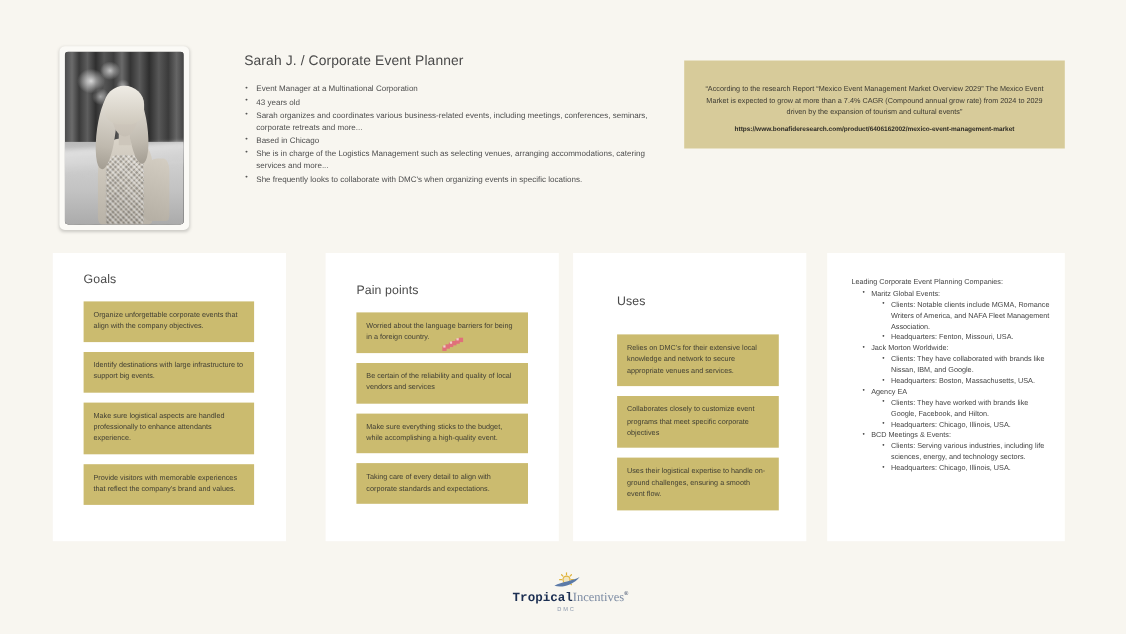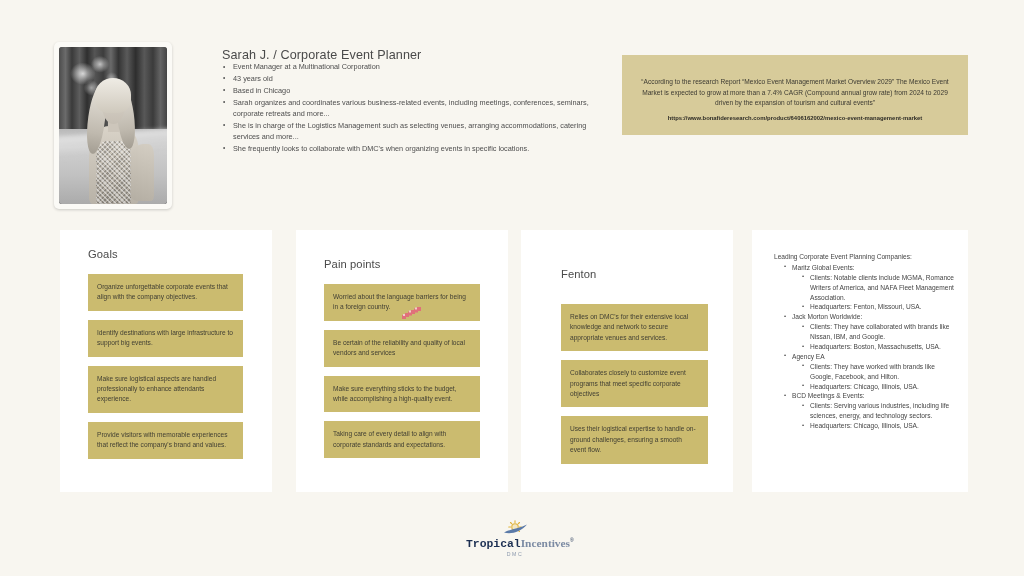--- a/index.html
+++ b/index.html
@@ -104,20 +104,21 @@
   #bio {
     position: absolute;
     left: 222px;
     top: 48px;
     width: 380px;
   }
   #bio-title {
     font-size: 12.6px;
     color: #4a4a4a;
     letter-spacing: 0.1px;
+    margin-bottom: 14px;
   }
   .bio-list { list-style: none; margin: 0; padding: 0; }
   .bio-list li {
     position: relative;
     padding-left: 11px;
     font-size: 7.3px;
     line-height: 1.48;
     color: #4d4d4d;
     margin-bottom: 1.2px;
   }
@@ -160,21 +161,21 @@
   }
 
   
   .panel {
     position: absolute;
     top: 230px;
     height: 262px;
     background: #ffffff;
     box-sizing: border-box;
   }
-  #panel-goals  { left: 60px;  width: 212px; padding: 18px 18px 16px 28px; }
+  #panel-goals  { left: 48px;  width: 212px; padding: 18px 18px 16px 28px; }
   #panel-pain   { left: 296px; width: 212px; padding: 28px 0 0 28px; }
   #panel-needs  { left: 521px; width: 212px; padding: 38px 18px 0 40px; }
   #panel-companies { left: 752px; width: 216px; padding: 22px 12px 0 22px; }
 
   .panel-title {
     font-size: 11.2px;
     color: #4a4a4a;
     margin-bottom: 14px;
     letter-spacing: 0.1px;
   }
@@ -233,21 +234,21 @@
   #logo-mark {
     width: 28px; height: 17px; margin: 0 auto; position: relative;
   }
   #logo-wordmark {
     font-size: 11.4px;
     line-height: 1;
     white-space: nowrap;
     margin-top: 1px;
   }
   .w-tropical { color: #1c2f52; font-weight: bold; font-family: Liberation Mono, monospace; }
-  .w-incentives { color: #7c8ba3; font-family: "Liberation Serif", serif; font-weight: bold; }
+  .w-incentives { color: #7c8ba3; font-family: "Liberation Serif", serif; }
   .w-reg { font-size: 5px; color: #1c2f52; vertical-align: super; }
   #logo-dmc {
     font-size: 5.2px;
     letter-spacing: 1.6px;
     color: #8c99ad;
     margin-top: 1px;
   }
 </style>
 </head>
 <body>
@@ -266,22 +267,22 @@
     <div class="face"></div>
     <div class="hair-top"></div>
   </div>
 </div>
 
 <div id="bio">
   <div id="bio-title">Sarah J. / Corporate Event Planner</div>
   <ul class="bio-list">
     <li>Event Manager at a Multinational Corporation</li>
     <li>43 years old</li>
+    <li>Sarah organizes and coordinates various business-related events, including meetings, conferences, seminars, corporate retreats and more...</li>
     <li>Based in Chicago</li>
-    <li>Sarah organizes and coordinates various business-related events, including meetings, conferences, seminars, corporate retreats and more...</li>
     <li>She is in charge of the Logistics Management such as selecting venues, arranging accommodations, catering services and more...</li>
     <li>She frequently looks to collaborate with DMC's when organizing events in specific locations.</li>
   </ul>
 </div>
 
 <div id="quote-box">
   <div id="quote-text">“According to the research Report  “Mexico Event Management Market Overview 2029” The Mexico Event Market is expected to grow at more than a 7.4% CAGR (Compound annual grow rate) from 2024 to 2029 driven by the expansion of tourism and cultural events”</div>
   <div id="quote-url">https://www.bonafideresearch.com/product/6406162002/mexico-event-management-market</div>
 </div>
 
@@ -311,21 +312,21 @@
     <rect x="15" y="1" width="4" height="4"></rect>
   </g>
   <g fill="#f3c9cc">
     <rect x="1" y="8" width="2" height="2"></rect>
     <rect x="7" y="4.5" width="2" height="2"></rect>
     <rect x="13" y="1.5" width="2" height="2"></rect>
   </g>
 </svg>
 
 <div class="panel" id="panel-needs">
-  <div class="panel-title">Fenton</div>
+  <div class="panel-title">Uses</div>
   <div class="card">Relies on DMC's for their extensive local knowledge and network to secure appropriate venues and services.</div>
   <div class="card">Collaborates closely to customize event programs that meet specific corporate objectives</div>
   <div class="card">Uses their logistical expertise to handle on-ground challenges, ensuring a smooth event flow.</div>
 </div>
 
 <div class="panel" id="panel-companies">
   <div id="companies-head">Leading Corporate Event Planning Companies:</div>
   <ul class="lvl1">
     <li>
       <span>Maritz Global Events:</span>

